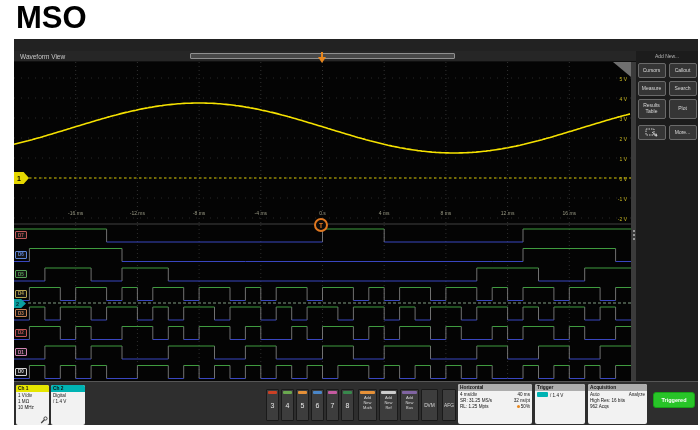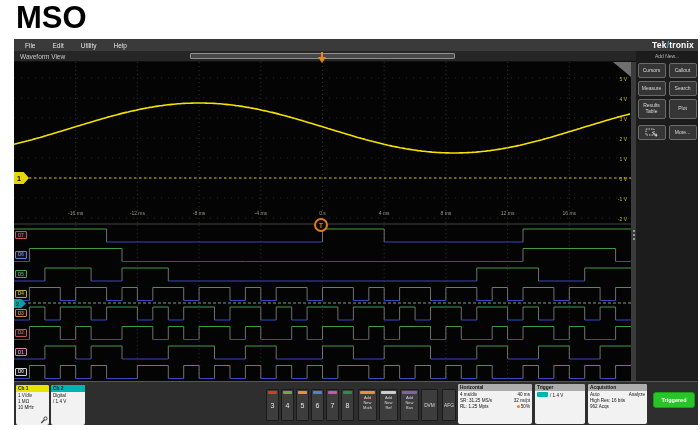--- a/index.html
+++ b/index.html
@@ -83,29 +83,20 @@
   .trig-pill { display:inline-block; width:11px; height:5px; background:#00b3b3; border-radius:1px; margin-right:2px; }
   .probe-ico { position:absolute; right:1px; bottom:1px; }
 </style>
 </head>
 <body>
 
 <div class="page-title">MSO</div>
 
 <div class="scope">
 
-  <div class="menubar">
-    <div class="menu-items" id="menu-items">
-        <span class="menu-item">File</span>
-        <span class="menu-item">Edit</span>
-        <span class="menu-item">Utility</span>
-        <span class="menu-item">Help</span>
-      </div>
-    <div class="logo"><span>Tek</span><i>/</i><span>tronix</span></div>
-  </div>
 
   <div class="tabbar">
     <span class="tab-label">Waveform View</span>
     <div class="pan-slider"></div>
   </div>
   <div class="trig-arrow">
     <div class="stem"></div>
     <div class="head"></div>
   </div>
 

